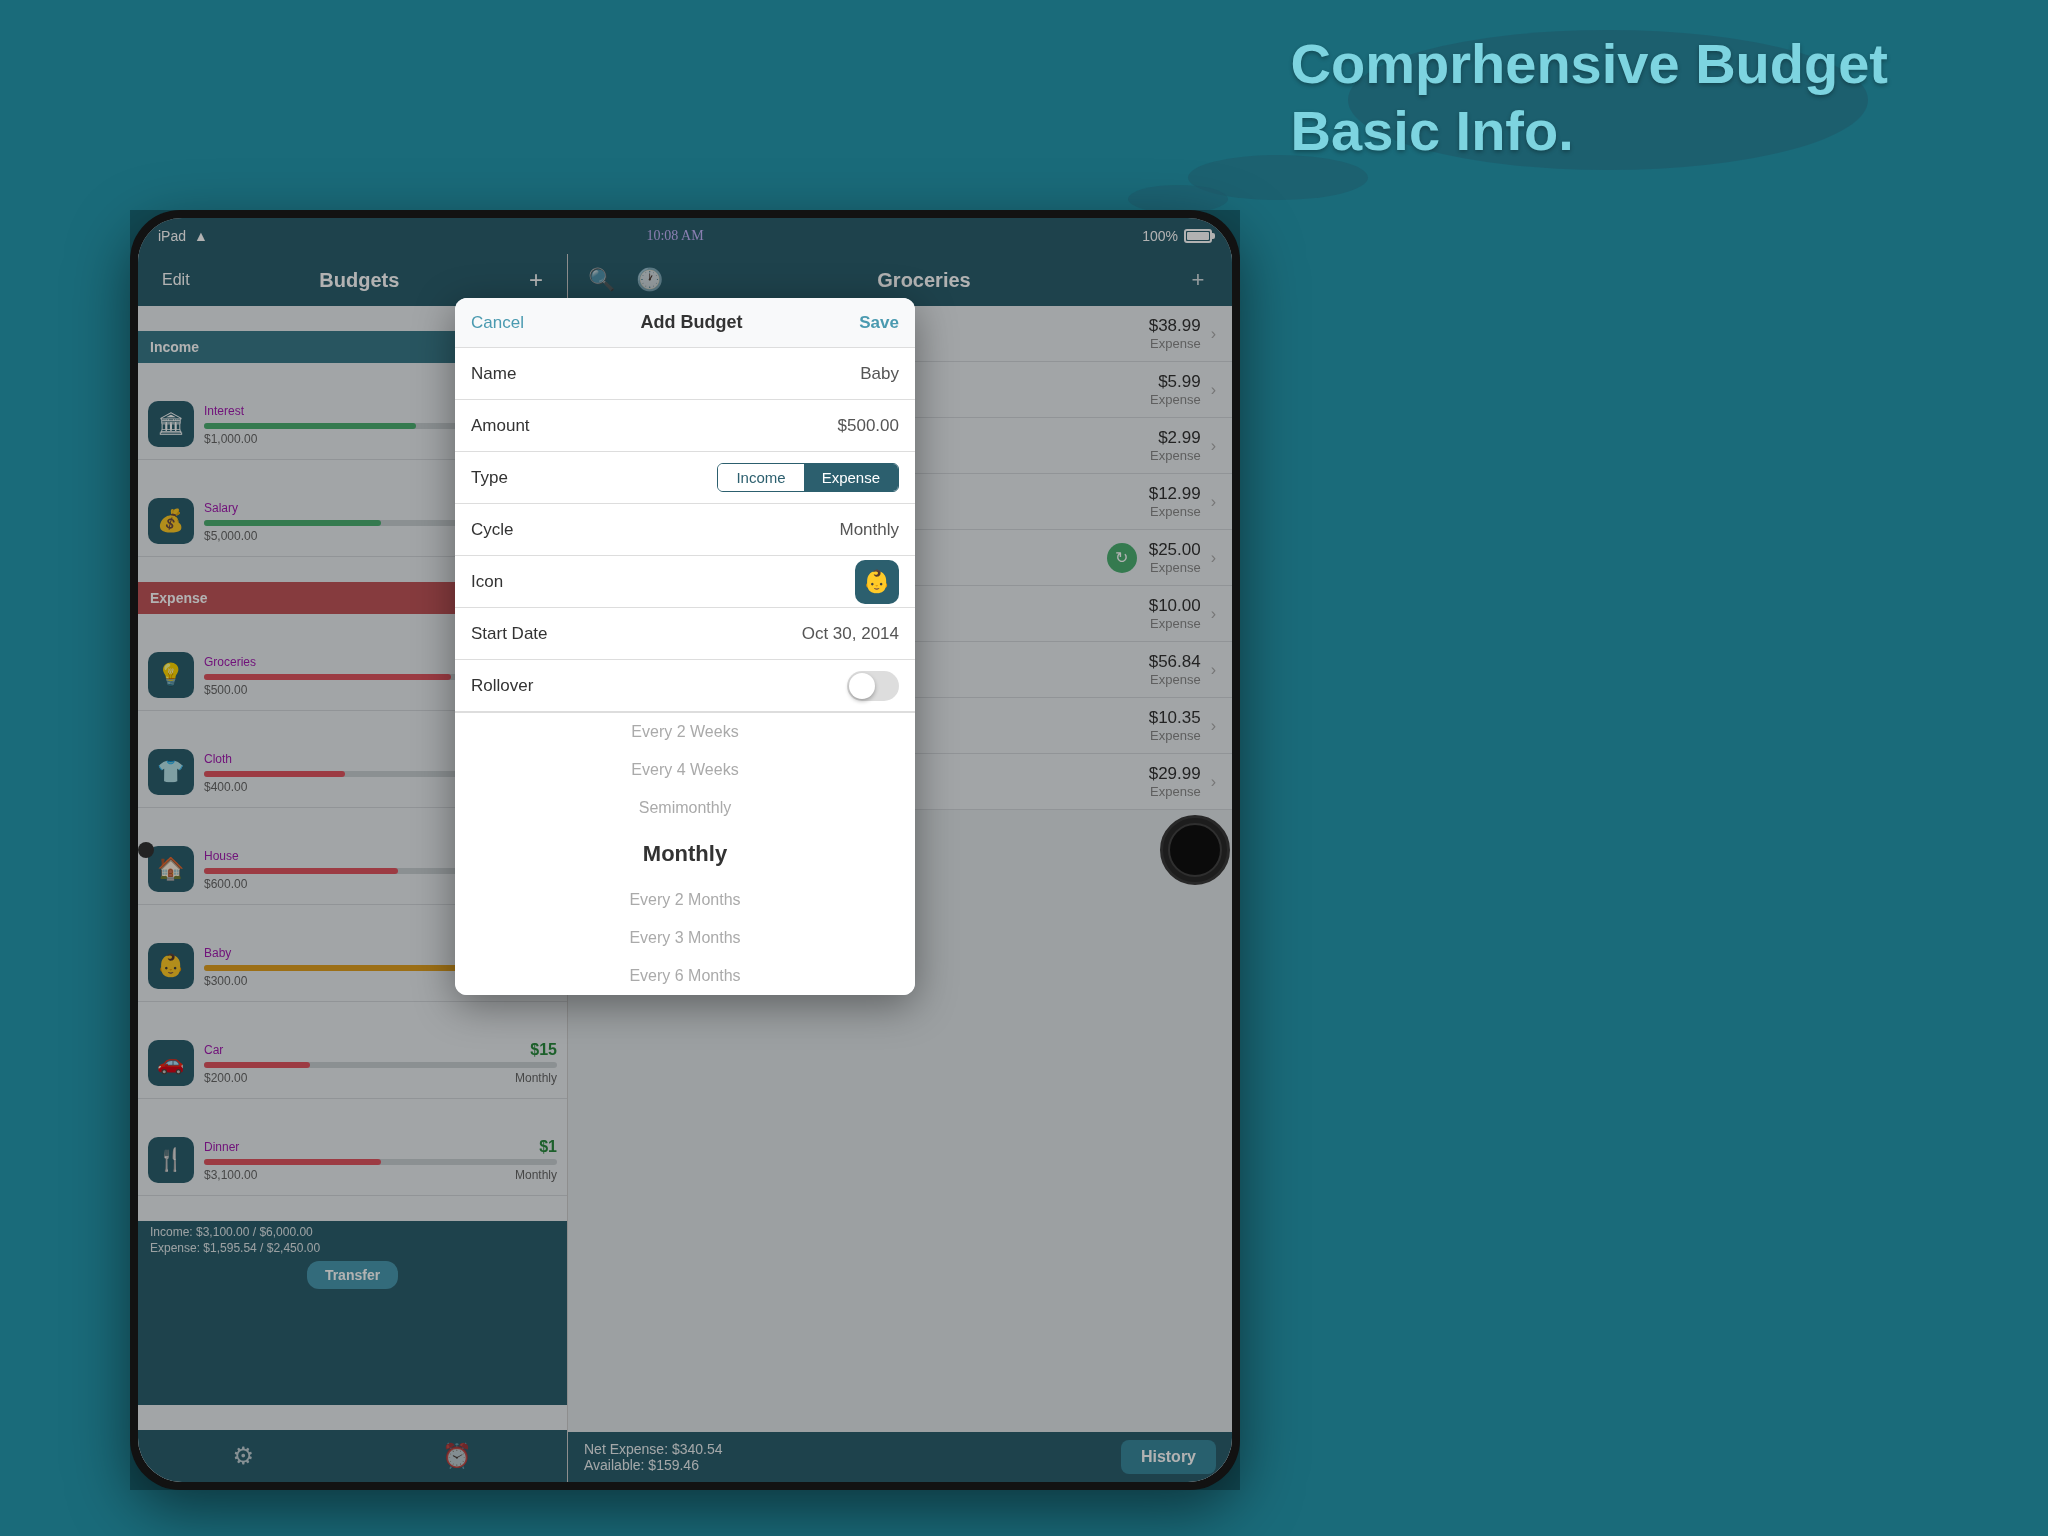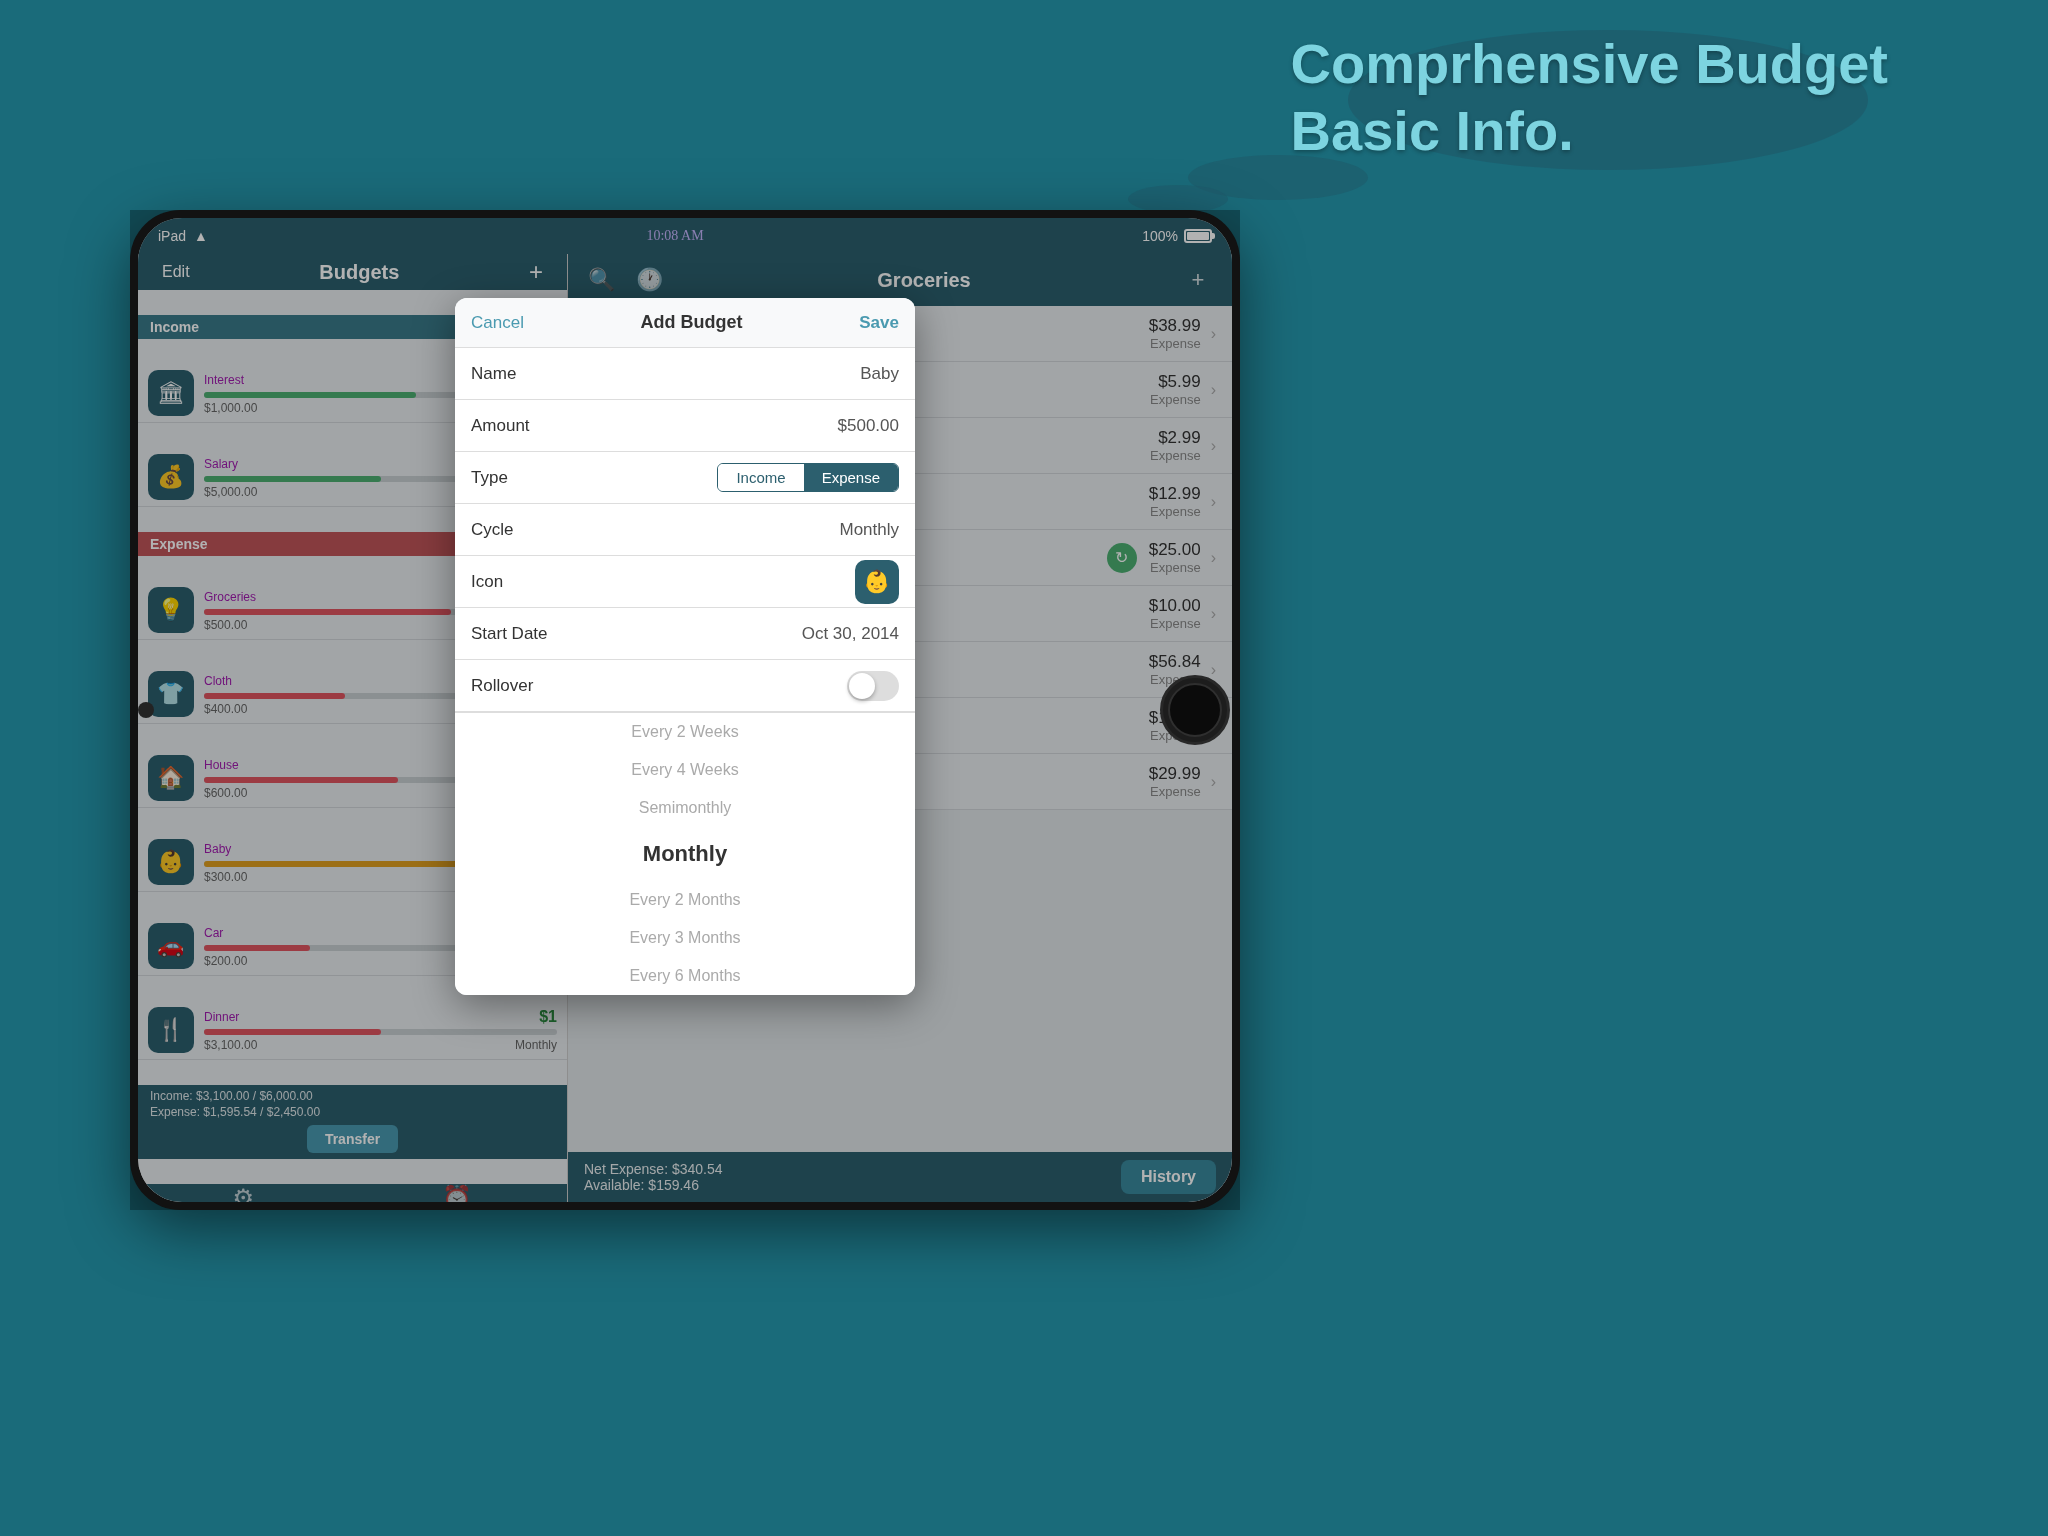--- a/index.html
+++ b/index.html
@@ -58,21 +58,21 @@
       line-height: 1.2;
       text-shadow: 0 2px 4px rgba(0,0,0,0.3);
     }
 
     
     .ipad-frame {
       position: absolute;
       top: 210px;
       left: 130px;
       width: 1110px;
-      height: 1000px;
+      height: 1280px;
       background: #1a1a1a;
       border-radius: 50px;
       padding: 8px;
       box-shadow: 0 20px 60px rgba(0,0,0,0.5);
     }
 
     .ipad-screen {
       width: 100%;
       height: 100%;
       background: #e8edf0;
@@ -299,21 +299,21 @@
       display: flex;
       justify-content: space-between;
       font-size: 12px;
       color: #666;
     }
 
     .transfer-btn {
       background: #4a9ab0;
       color: white;
       border: none;
-      border-radius: 6px;
+      border-radius: 12px;
       padding: 6px 18px;
       font-size: 14px;
       font-weight: 600;
       margin: 6px auto;
       display: block;
       cursor: pointer;
     }
 
     .left-footer {
       background: #2c5f6e;

